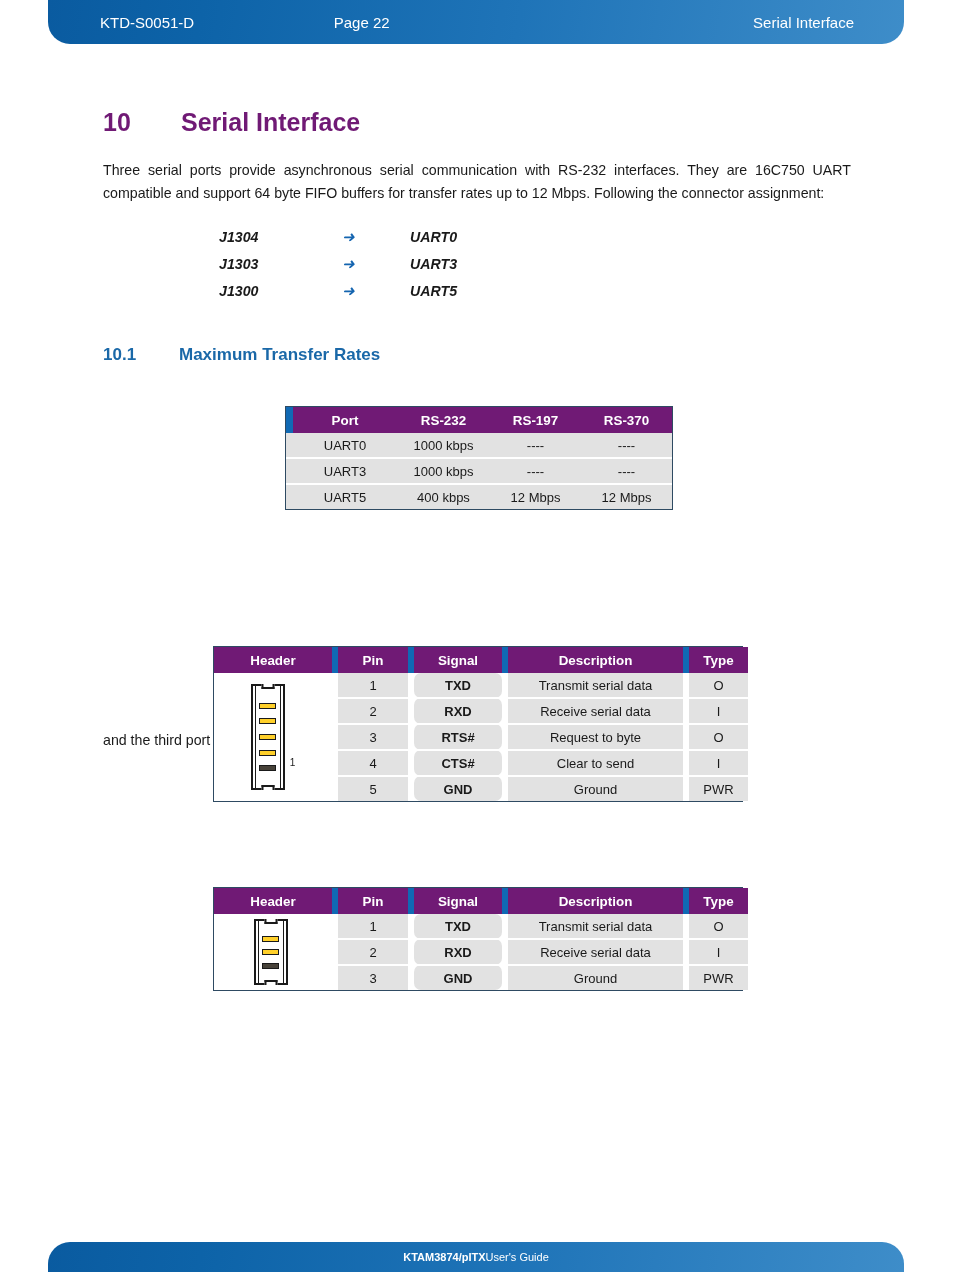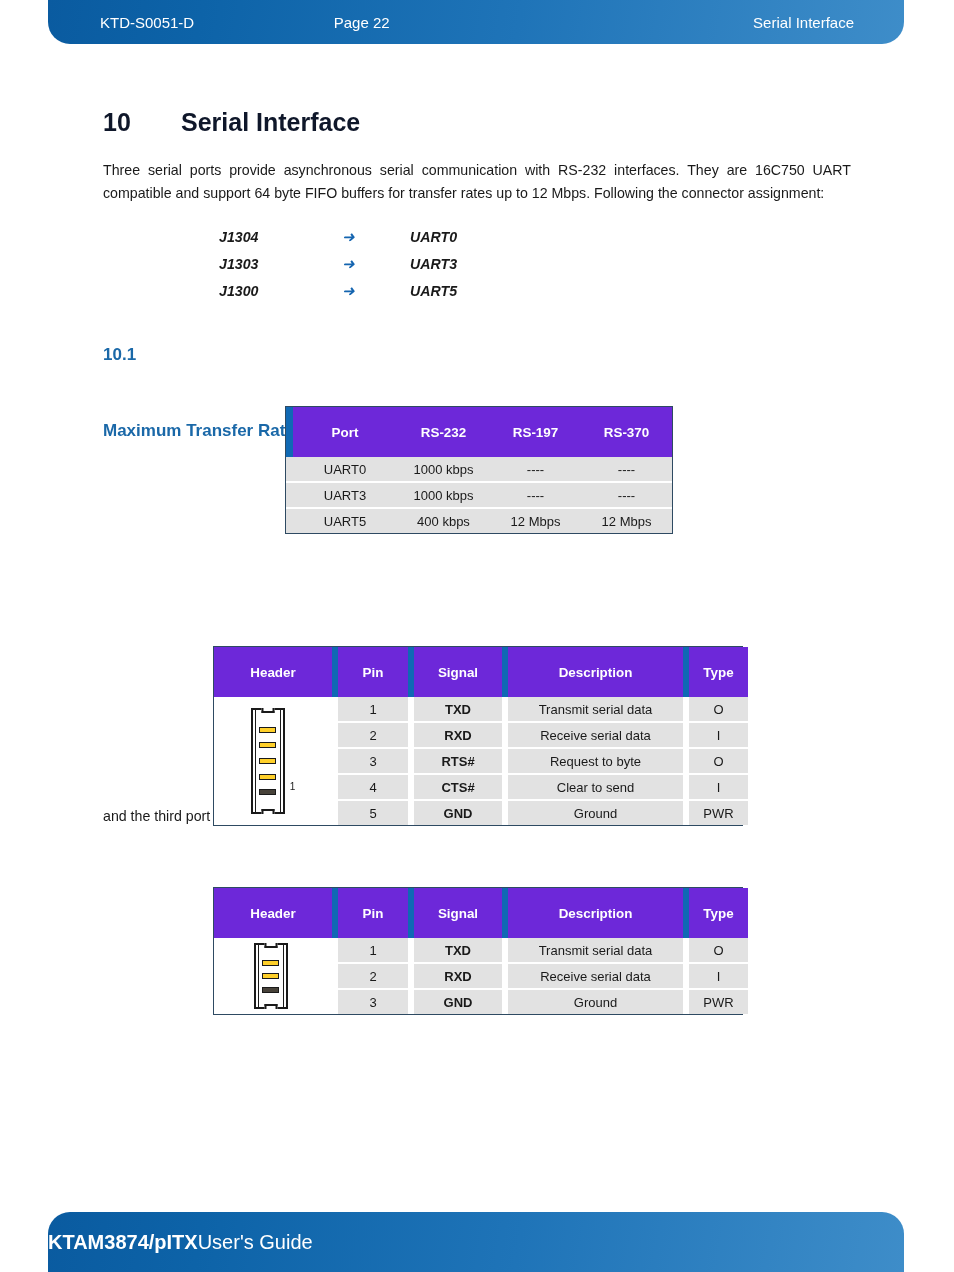--- a/index.html
+++ b/index.html
@@ -36,55 +36,55 @@
   .page-header .hdr-left   { flex: 0 0 31%; text-align: left; }
   .page-header .hdr-center { flex: 0 0 36%; }
   .page-header .hdr-right  { flex: 1 1 auto; text-align: right; }
 
   
   .page-footer {
     position: absolute;
     left: 48px;
     bottom: 0;
     width: 856px;
-    height: 60px;
+    height: 30px;
     background: linear-gradient(100deg, #0a5ba0 0%, #0d63a8 18%, #1f74b8 55%, #3e8dc9 100%);
     border-top-left-radius: 22px;
     border-top-right-radius: 22px;
     color: #ffffff;
-    font-size: 20px;
+    font-size: 11px;
     display: flex;
     align-items: center;
+    justify-content: center;
   }
   .page-footer .ft-bold { font-weight: bold; }
 
   
   .content {
     position: absolute;
     left: 103px;
     top: 108px;
     width: 748px;
   }
 
   h1.chapter {
     font-size: 25px;
     font-weight: bold;
-    color: #0f172a;
+    color: #701a75;
     margin: 0 0 22px 0;
     display: flex;
   }
   h1.chapter .num { width: 78px; flex: 0 0 78px; }
 
   h2.section {
     font-size: 17px;
     font-weight: bold;
     color: #1a68a8;
     margin: 0 0 16px 0;
     display: flex;
-    flex-direction: column;
   }
   h2.section .num { width: 76px; flex: 0 0 76px; }
 
   p.body {
     font-size: 14.2px;
     line-height: 1.63;
     margin: 0;
     text-align: justify;
     color: #1a1a1a;
   }
@@ -115,42 +115,42 @@
   .assign-row .a-uart { flex: 1 1 auto; }
 
   
   .tbl-wrap { border: 1px solid #2e4a62; background: #ffffff; }
   table.ktbl {
     border-collapse: collapse;
     border-spacing: 0;
     font-size: 13px;
   }
   table.ktbl th {
-    background: #6d28d9;
+    background: #701a75;
     color: #ffffff;
     font-weight: bold;
     font-size: 13.4px;
     height: 26px;
-    padding: 12px 6px;
+    padding: 0 6px;
     text-align: center;
     border: none;
   }
   table.ktbl td {
     background: #e2e2e2;
     color: #1a1a1a;
     height: 24px;
     padding: 0 6px;
     text-align: center;
     border-bottom: 2px solid #ffffff;
     border-right: none;
   }
   table.ktbl tr:last-child td { border-bottom: none; }
   table.ktbl .sp { width: 5px; padding: 0; background: #ffffff; }
   table.ktbl th.spb { background: #1069b4; width: 5px; padding: 0; }
-  table.ktbl td.bold { font-weight: bold; }
+  table.ktbl td.bold { font-weight: bold; border-radius: 7px; }
 
   
   .tbl-rates { position: absolute; left: 285px; top: 406px; }
   .tbl-rates table { width: 386px; }
   .tbl-rates col.c-edge { width: 7px; }
   .tbl-rates col.c-port { width: 104px; }
   .tbl-rates col.c-232  { width: 93px; }
   .tbl-rates col.c-422  { width: 91px; }
   .tbl-rates col.c-485  { width: 91px; }
   .tbl-rates td.edge, .tbl-rates th.edge { background: #e2e2e2; padding: 0; }

